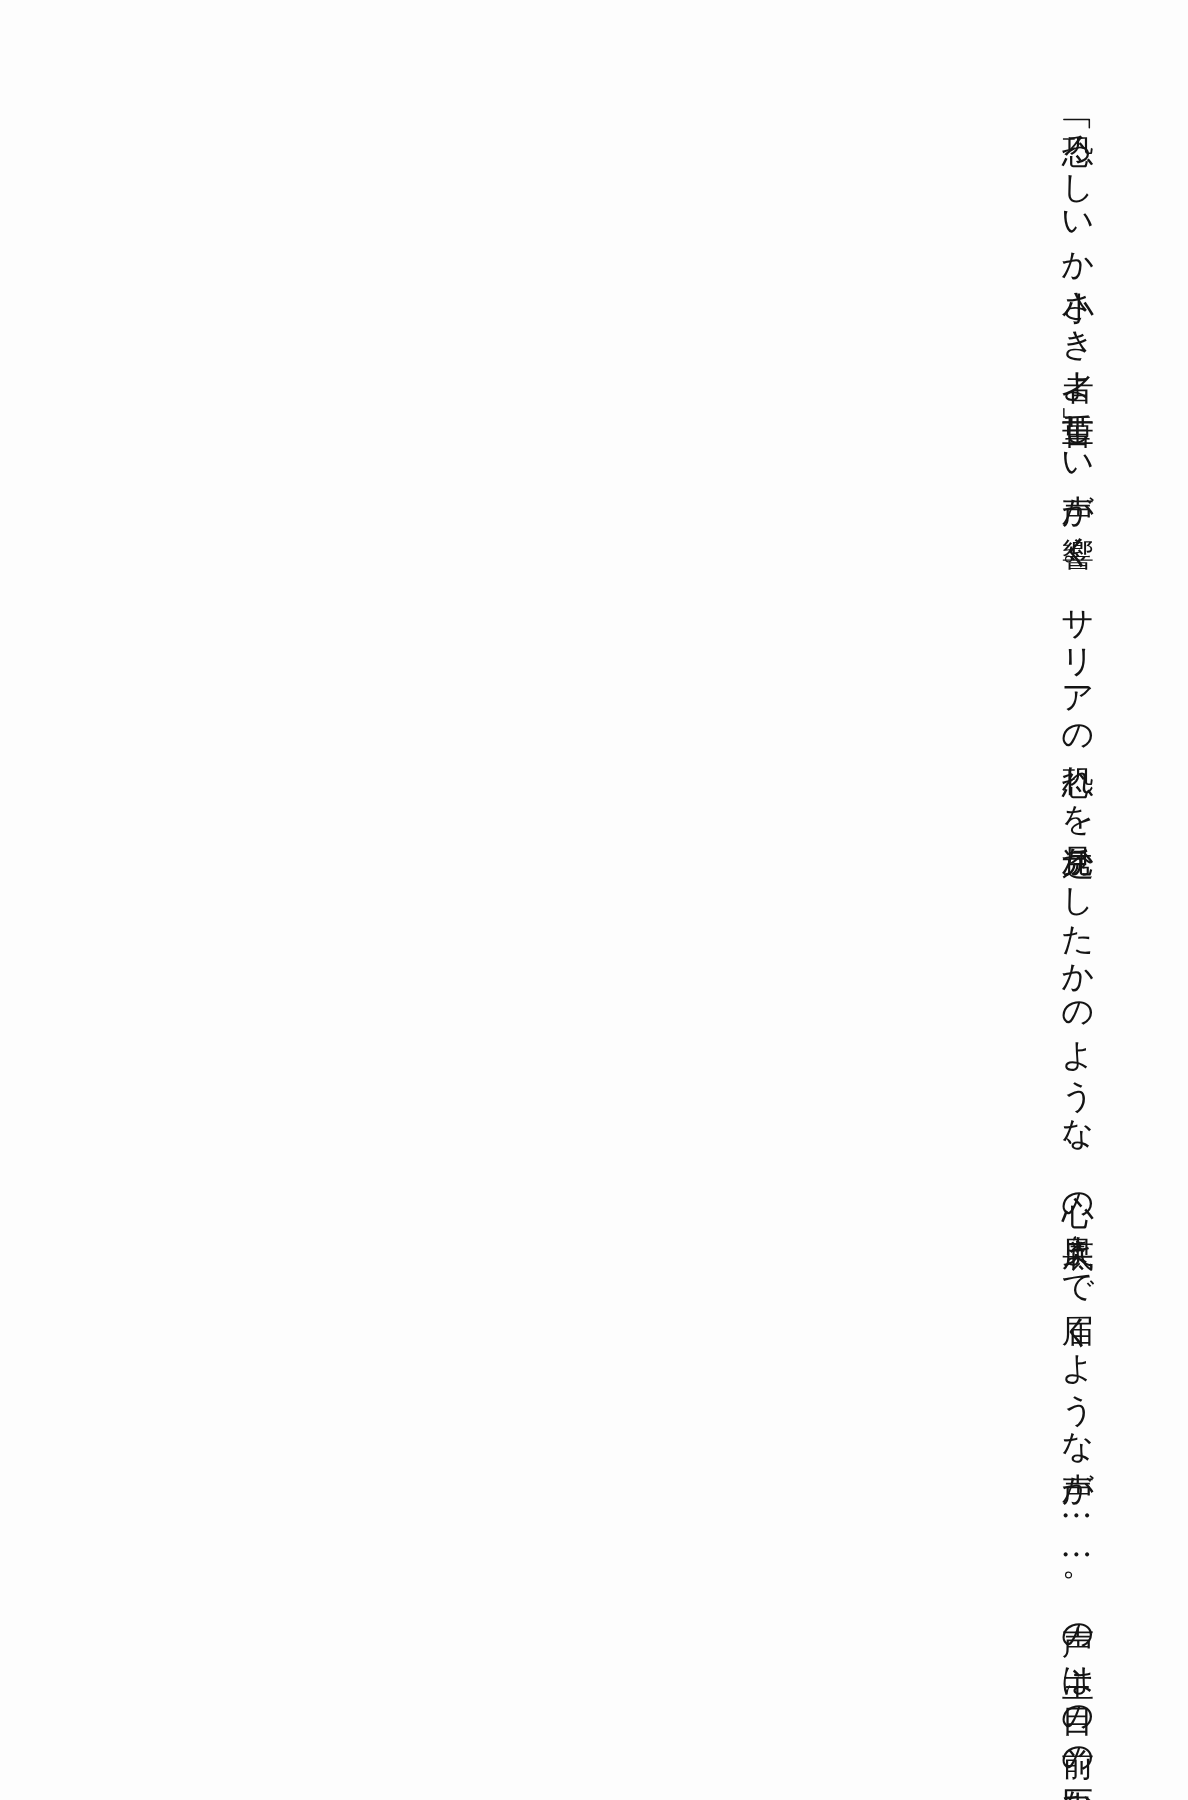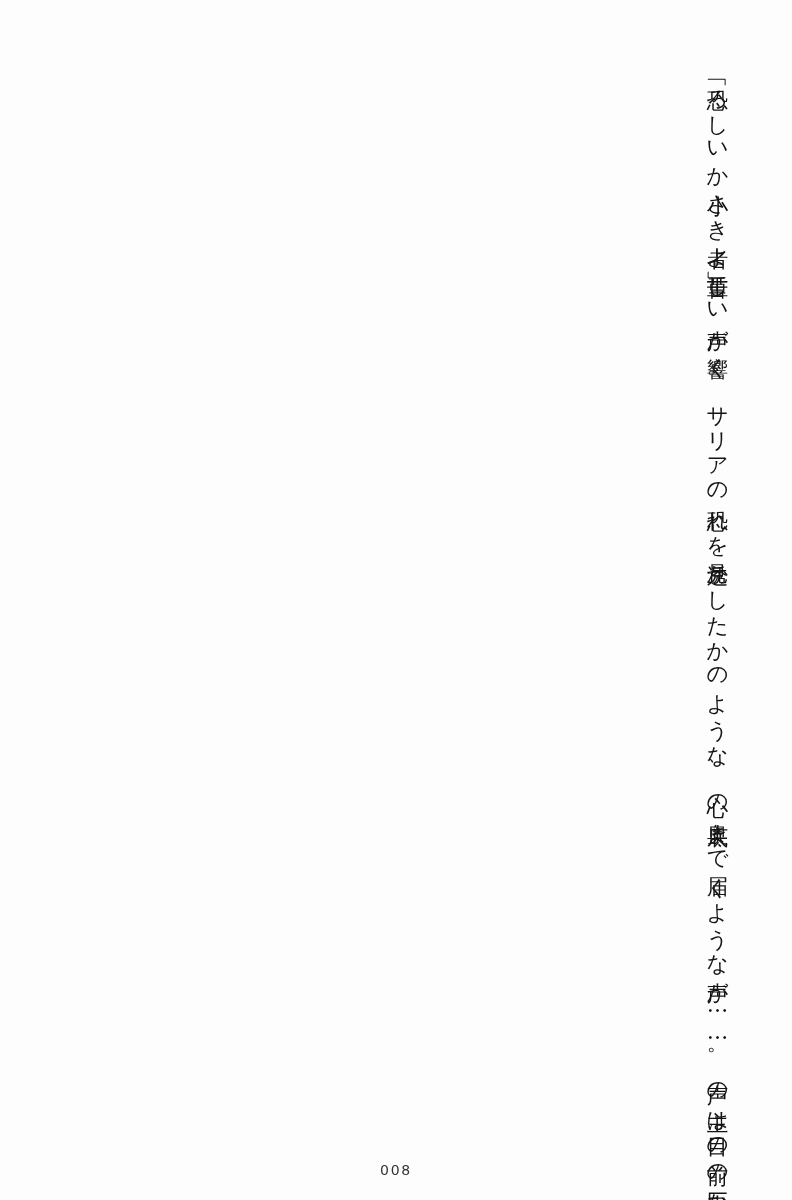--- a/index.html
+++ b/index.html
@@ -77,15 +77,14 @@
 <div class="page">
 
   <div class="text-block">
     <div class="line">「恐ろしいか小さき者よ」</div>
     <div class="line">重苦しい声が響く。</div>
     <div class="line">サリアの恐れを見透かしたかのような、心の奥底まで届くような声が……。</div>
     <div class="line">声の主は目の前の巨大な蜘蛛――悪魔だ。</div>
 
   </div>
 
-  <div class="page-number">008</div>
 
 </div>
 
 </body></html>

